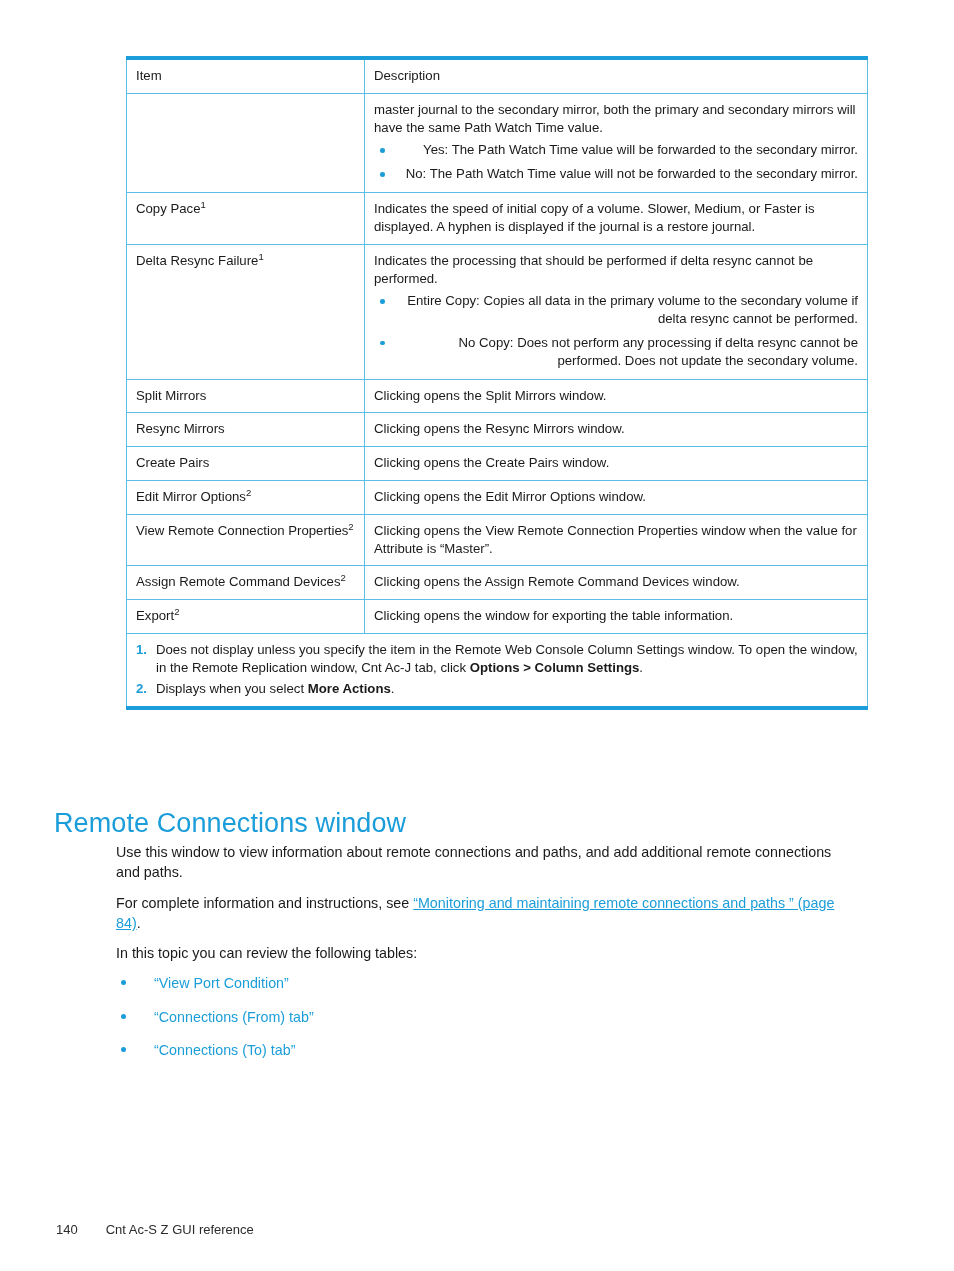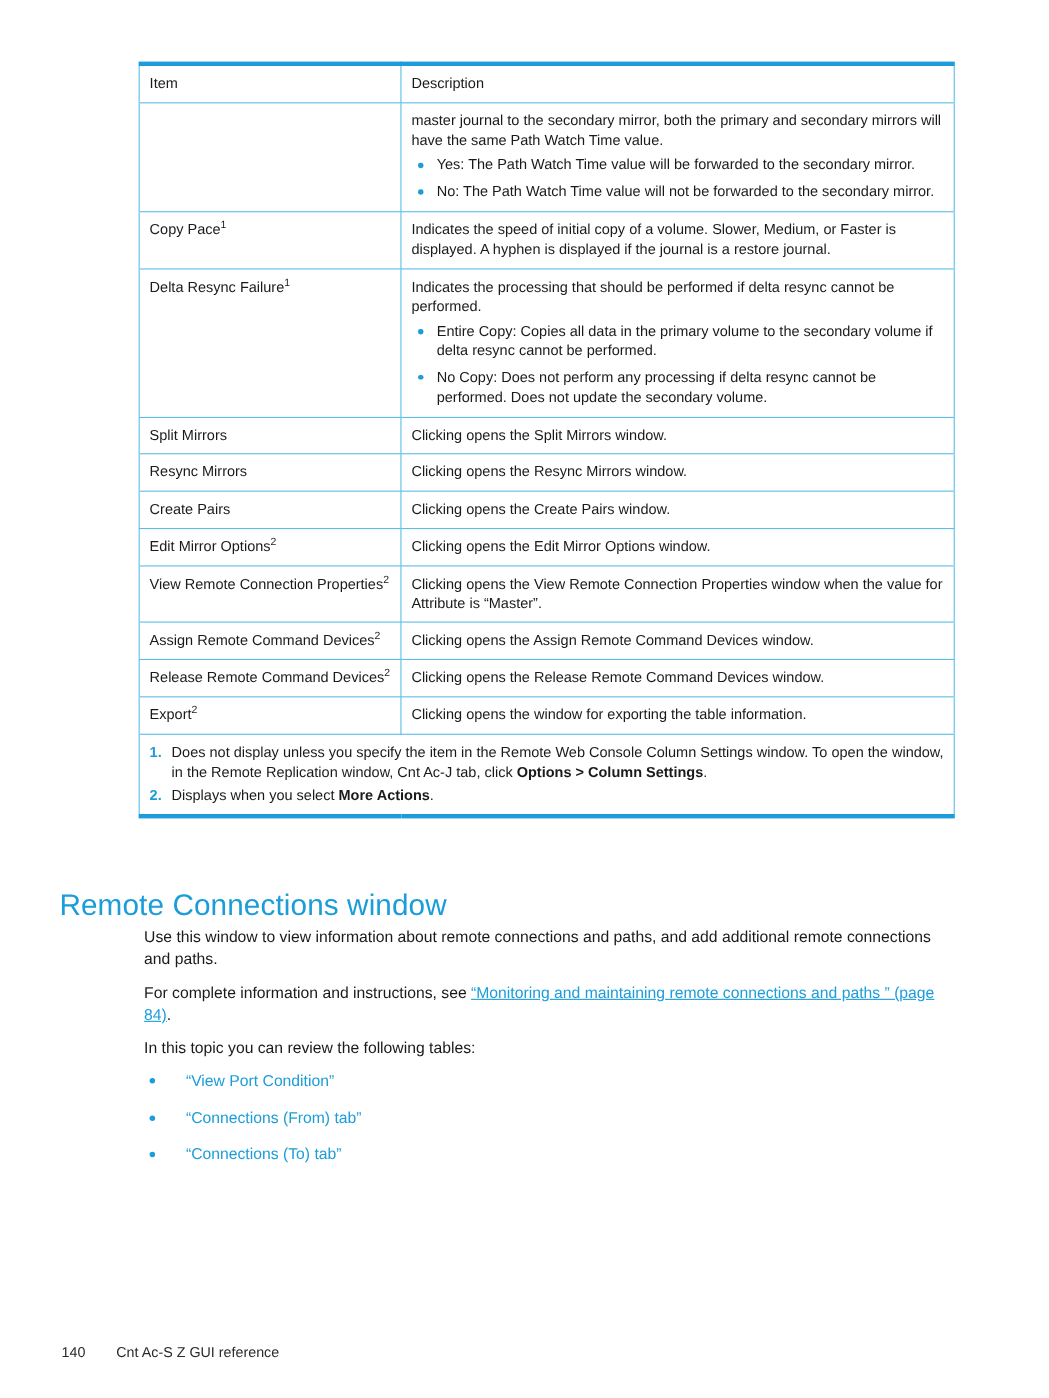--- a/index.html
+++ b/index.html
@@ -67,20 +67,21 @@
   ul.cell-list {
     list-style: none;
     margin: 5px 0 0 0;
     padding: 0;
   }
   ul.cell-list li {
     position: relative;
     padding-left: 23px;
     margin-bottom: 6px;
     line-height: 1.35;
+    text-align: right;
   }
   ul.cell-list li:last-child { margin-bottom: 1px; }
   ul.cell-list li::before {
     content: "";
     position: absolute;
     left: 6px;
     top: 7px;
     width: 4.5px;
     height: 4.5px;
     border-radius: 50%;
@@ -128,21 +129,21 @@
     top: 808px;
     font-size: 27px;
     color: #1b9dd9;
     font-weight: normal;
     margin: 0;
     letter-spacing: 0.1px;
   }
 
   .body-block {
     position: absolute;
-    left: 131px;
+    left: 116px;
     top: 842px;
     width: 742px;
   }
   .body-p {
     margin: 0 0 10px 0;
     font-size: 14.3px;
     line-height: 1.42;
     color: #1a1a1a;
   }
   .xref {
@@ -256,26 +257,20 @@
             <p class="cell-p">Clicking opens the View Remote Connection Properties window when the value for Attribute is “Master”.</p>
           </td>
         </tr>
         <tr>
           <td><span>Assign Remote Command Devices</span><sup>2</sup></td>
           <td>
             <p class="cell-p">Clicking opens the Assign Remote Command Devices window.</p>
           </td>
         </tr>
         <tr>
-          <td><span>Release Remote Command Devices</span><sup>2</sup></td>
-          <td>
-            <p class="cell-p">Clicking opens the Release Remote Command Devices window.</p>
-          </td>
-        </tr>
-        <tr>
           <td><span>Export</span><sup>2</sup></td>
           <td>
             <p class="cell-p">Clicking opens the window for exporting the table information.</p>
           </td>
         </tr>
       </tbody>
     <tfoot>
       <tr>
         <td class="footnote-cell" colspan="2">
           <ol class="footnotes" id="footnote-list">

